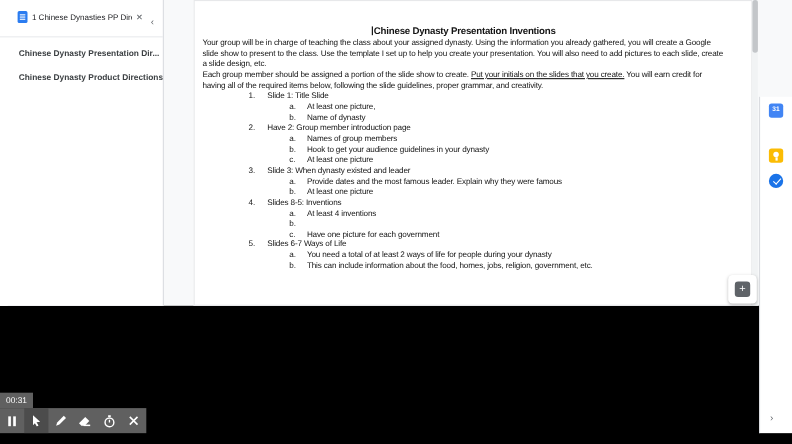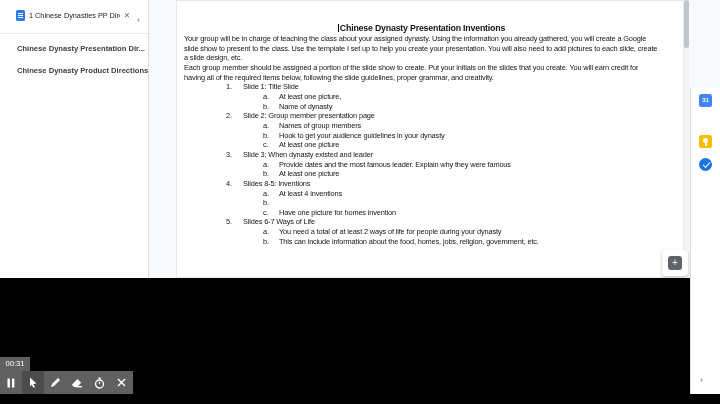--- a/index.html
+++ b/index.html
@@ -83,21 +83,21 @@
   #outline-collapse{font-size:9px;color:#5f6368;}
   #outline-div{position:absolute;left:0;top:33px;width:148px;height:1px;background:#e8eaed;}
   .outline-item{font-size:7.6px;color:#3c4043;font-weight:bold;padding:8px 6px 5px 17px;white-space:nowrap;overflow:hidden;}
   #outline-list{position:absolute;left:0;top:36px;right:0;}
   
   #page{position:absolute;left:176px;top:0;width:508px;height:278px;background:#fff;border:1px solid #e7e8ea;box-sizing:border-box;
         padding:22px 24px 0 7px;overflow:hidden;color:#141414;letter-spacing:-0.15px;}
   #doc-title-line{text-align:center;font-size:8.8px;font-weight:bold;line-height:11px;letter-spacing:-0.2px;}
   .caret{display:inline-block;width:1px;height:8.5px;background:#000;vertical-align:-1px;margin-right:1px;}
   #page p{margin:0;font-size:7.4px;line-height:9.65px;}
-  .uline{}
+  .uline{text-decoration:underline;}
   .li1{display:flex;margin-left:42px;font-size:7.4px;line-height:9.65px;}
   .li1>.num{width:17px;flex:none;}
   .li2{display:flex;margin-left:79px;font-size:7.4px;line-height:9.65px;}
   .li2>.num{width:16px;flex:none;}
   
   #sidepanel{position:absolute;left:690px;top:88px;width:30px;height:306px;background:#fff;border-left:1px solid #dadce0;}
   .sp-ic{position:absolute;left:8px;width:13px;height:13px;}
   #cal-ic{top:6px;background:#4285f4;border-radius:2.5px;color:#fff;font-size:6px;font-weight:bold;text-align:center;line-height:13px;}
   #keep-ic{top:47px;background:#fbbc04;border-radius:2.5px;}
   #keep-ic:before{content:"";position:absolute;left:4px;top:3px;width:5px;height:5px;background:#fff;border-radius:50%;}
@@ -350,21 +350,21 @@
           <div class="li2">
             <span class="num">a.</span>
             <span class="txt">At least one picture,</span>
           </div>
           <div class="li2">
             <span class="num">b.</span>
             <span class="txt">Name of dynasty</span>
           </div>
           <div class="li1">
             <span class="num">2.</span>
-            <span class="txt">Slide 2: Group member presentation page</span>
+            <span class="txt">Have 2: Group member introduction page</span>
           </div>
           <div class="li2">
             <span class="num">a.</span>
             <span class="txt">Names of group members</span>
           </div>
           <div class="li2">
             <span class="num">b.</span>
             <span class="txt">Hook to get your audience guidelines in your dynasty</span>
           </div>
           <div class="li2">
@@ -389,21 +389,21 @@
           </div>
           <div class="li2">
             <span class="num">a.</span>
             <span class="txt">At least 4 inventions</span>
           </div>
           <div class="li2">
             <span class="num">b.</span>
           </div>
           <div class="li2">
             <span class="num">c.</span>
-            <span class="txt">Have one picture for homes invention</span>
+            <span class="txt">Have one picture for each government</span>
           </div>
           <div class="li1">
             <span class="num">5.</span>
             <span class="txt">Slides 6-7 Ways of Life</span>
           </div>
           <div class="li2">
             <span class="num">a.</span>
             <span class="txt">You need a total of at least 2 ways of life for people during your dynasty</span>
           </div>
           <div class="li2">

